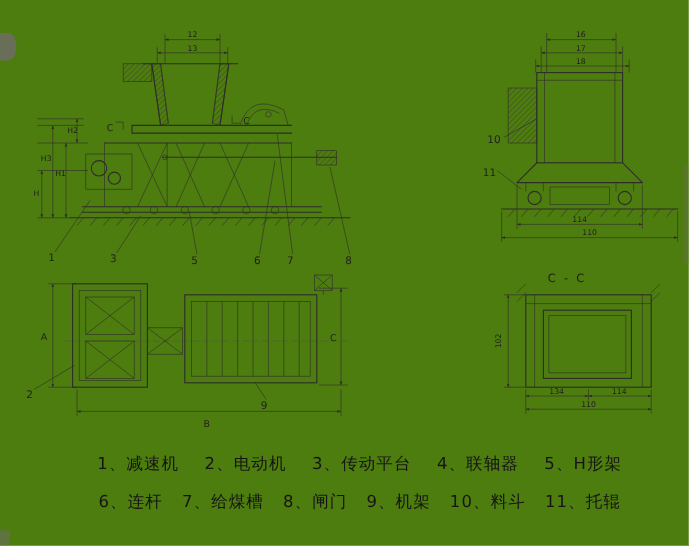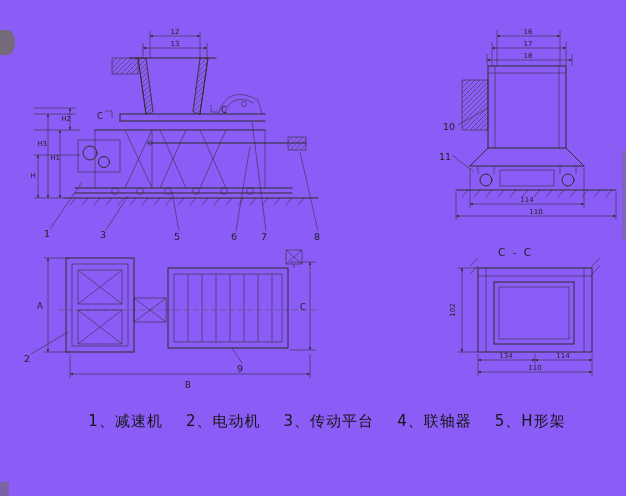--- a/index.html
+++ b/index.html
@@ -1,19 +1,19 @@
 <!DOCTYPE html>
 <html><head>
 <meta charset="utf-8">
 <style>
   html,body{margin:0;padding:0;}
   .page{
     position:relative;
     width:626px;height:496px;
-    background:#8b5cf6;
+    background:#4d7c0f;
     overflow:hidden;
     font-family:"DejaVu Sans",sans-serif;
   }
   svg{display:block;position:absolute;left:0;top:0;}
   svg text{fill:#201f1d;font-family:"DejaVu Sans",sans-serif;}
   .o{stroke:#2e2d2a;stroke-width:1;fill:none;stroke-linecap:square;}
   .t{stroke:#2e2d2a;stroke-width:0.55;fill:none;}
   .h{fill:url(#hatch);stroke:#2e2d2a;stroke-width:0.55;}
   .cl{stroke:#55534e;stroke-width:0.5;fill:none;stroke-dasharray:6 3;}
   .d7{font-size:7px;text-anchor:middle;}
@@ -207,18 +207,19 @@
       <line class="t" x1="535" y1="360" x2="592" y2="360" marker-start="url(#arr)" marker-end="url(#arr)"></line>
       <line class="t" x1="478" y1="372" x2="592" y2="372" marker-start="url(#arr)" marker-end="url(#arr)"></line>
       <text class="d7" x="506" y="358">134</text>
       <text class="d7" x="563" y="358">114</text>
       <text class="d7" x="535" y="370">110</text>
     </g>
   </svg>
 
   <div class="legend">
     <div class="legend-line">1、减速机    2、电动机    3、传动平台    4、联轴器    5、H形架</div>
+    <div class="legend-line">6、连杆   7、给煤槽   8、闸门   9、机架   10、料斗   11、托辊</div>
   </div>
 
   <div class="artifact a1"></div>
   <div class="artifact a2"></div>
   <div class="artifact a3"></div>
 </div>
 
 </body></html>

